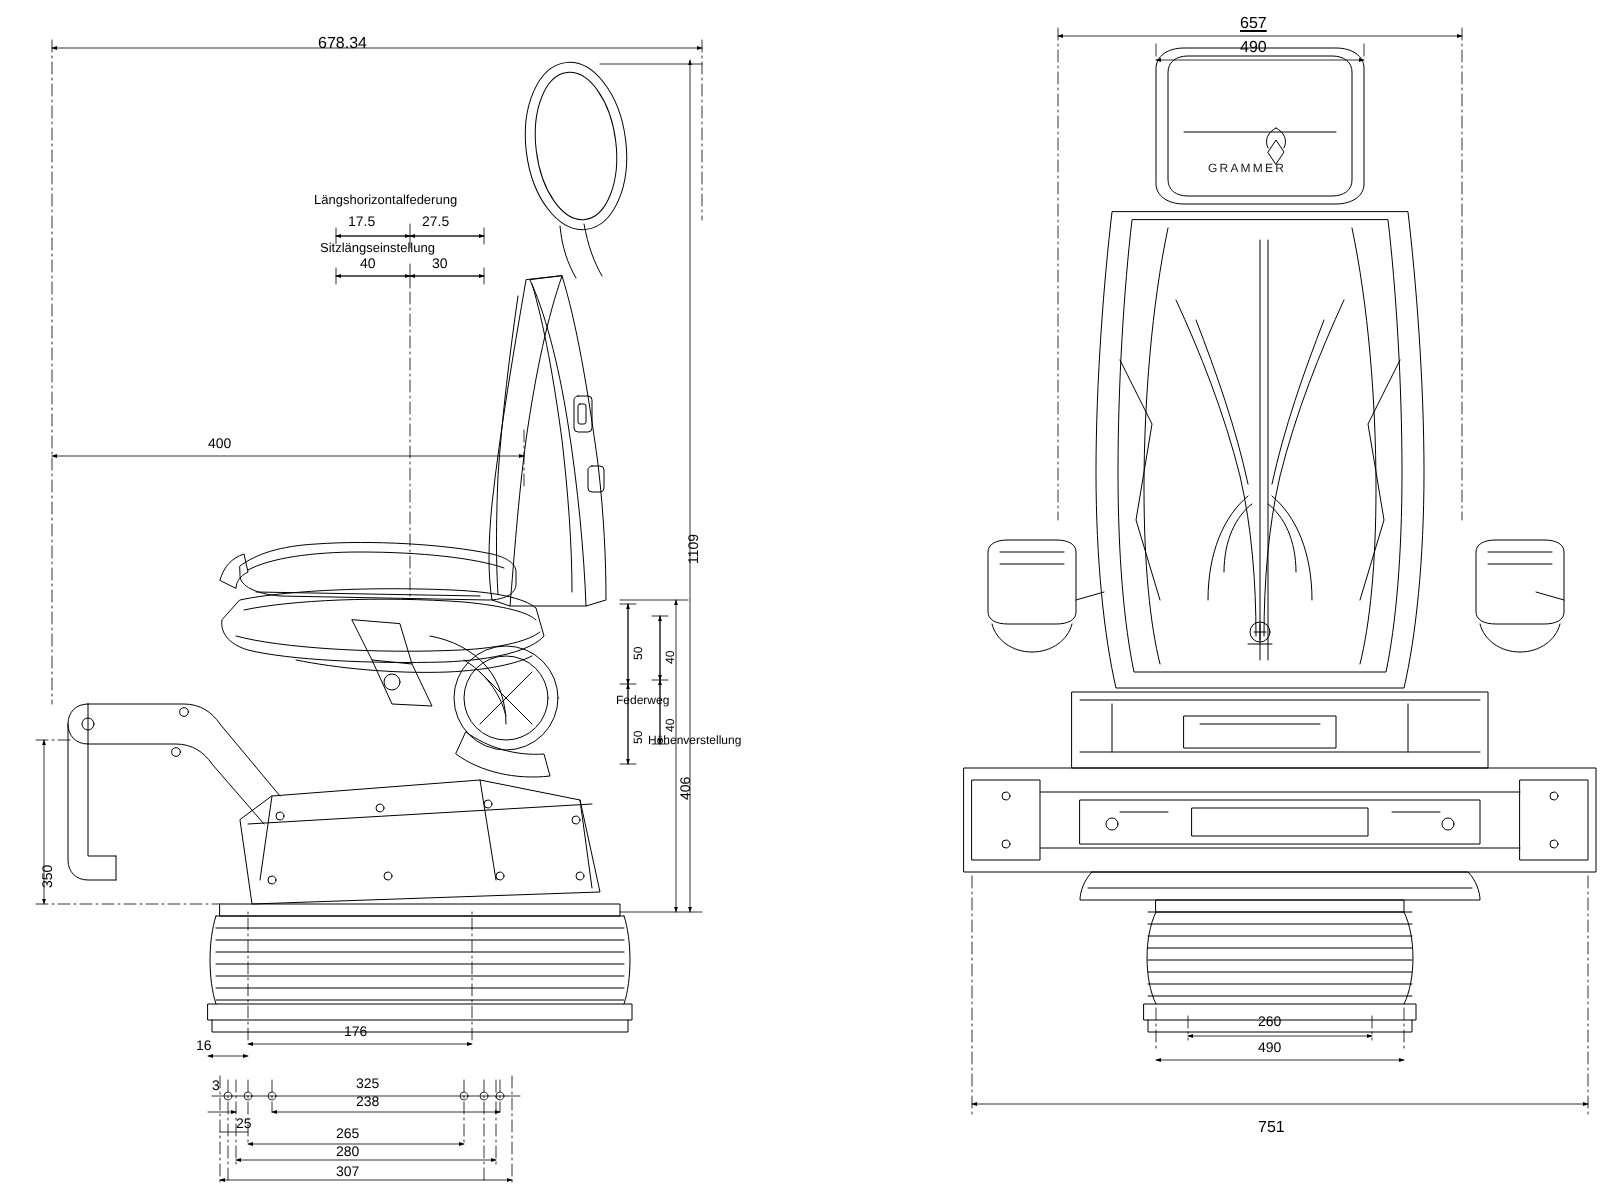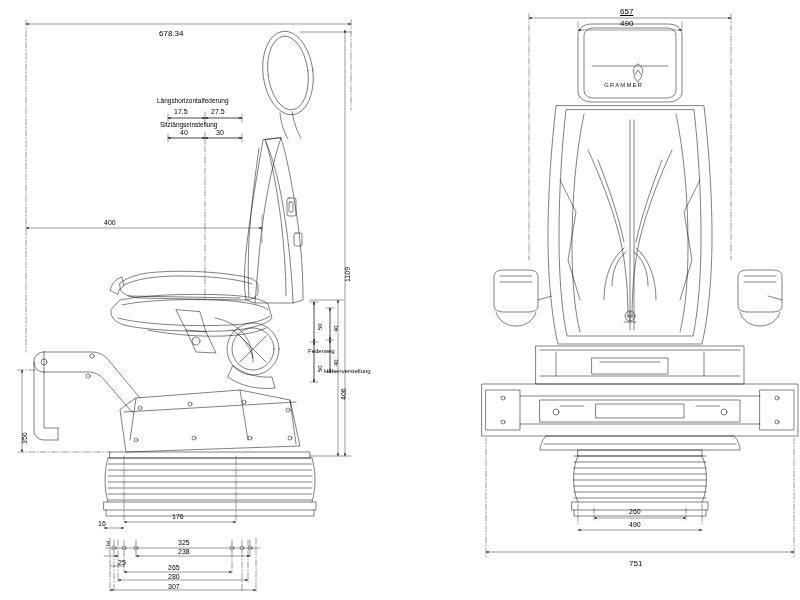--- a/index.html
+++ b/index.html
@@ -319,21 +319,21 @@
         <path d="M794,438 L794,558" stroke-dasharray="6 2 1 2"></path>
         <path d="M486,552 L794,552" marker-start="url(#arrStart)" marker-end="url(#arrEnd)"></path>
       </g>
 
     </g>
   </svg>
 
   <div class="note-label" style="left:157px; top:97px;">Längshorizontalfederung</div>
   <div class="note-label" style="left:160px; top:121px;">Sitzlängseinstellung</div>
 
-  <div class="dim-label" style="left:159px; top:30px; font-size:8px;">678.34</div>
+  <div class="dim-label" style="left:159px; top:18px; font-size:8px;">678.34</div>
   <div class="dim-label" style="left:174px; top:108px;">17.5</div>
   <div class="dim-label" style="left:211px; top:108px;">27.5</div>
   <div class="dim-label" style="left:180px; top:129px;">40</div>
   <div class="dim-label" style="left:216px; top:129px;">30</div>
   <div class="dim-label" style="left:104px; top:219px;">400</div>
 
   <div class="dim-label vert" style="left:344px; top:282px;">1109</div>
 
   <div class="note-label vert" style="left:308px; top:348px; font-size:6px;">Federweg</div>
   <div class="dim-label vert" style="left:316px; top:330px; font-size:6px;">50</div>

